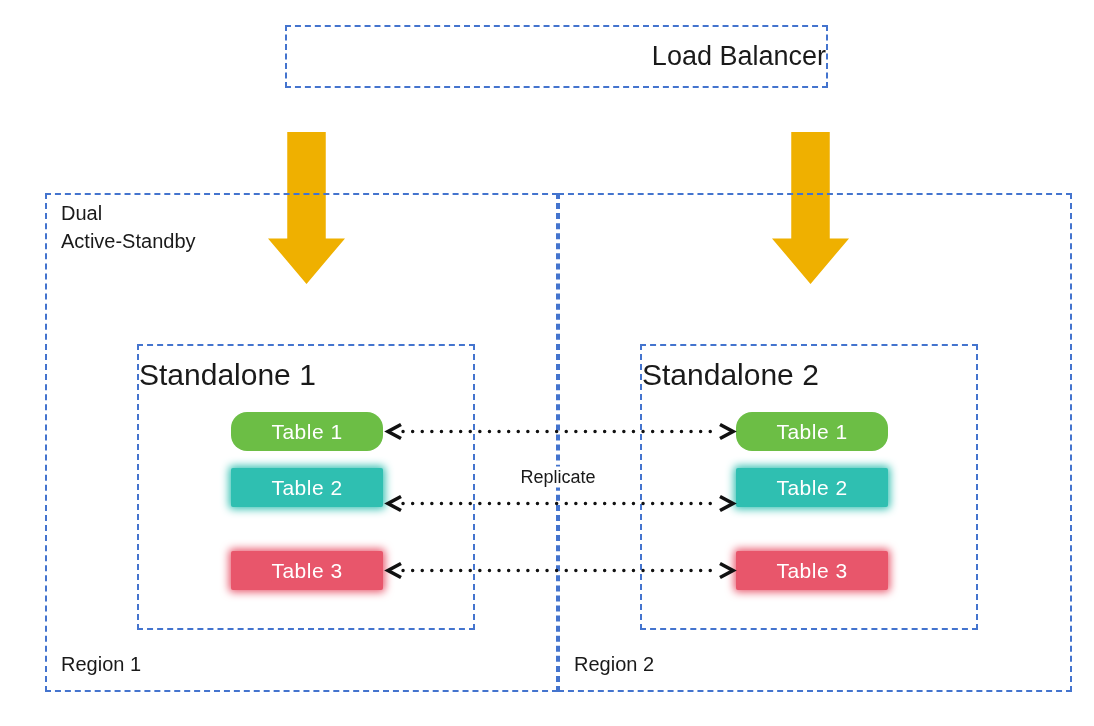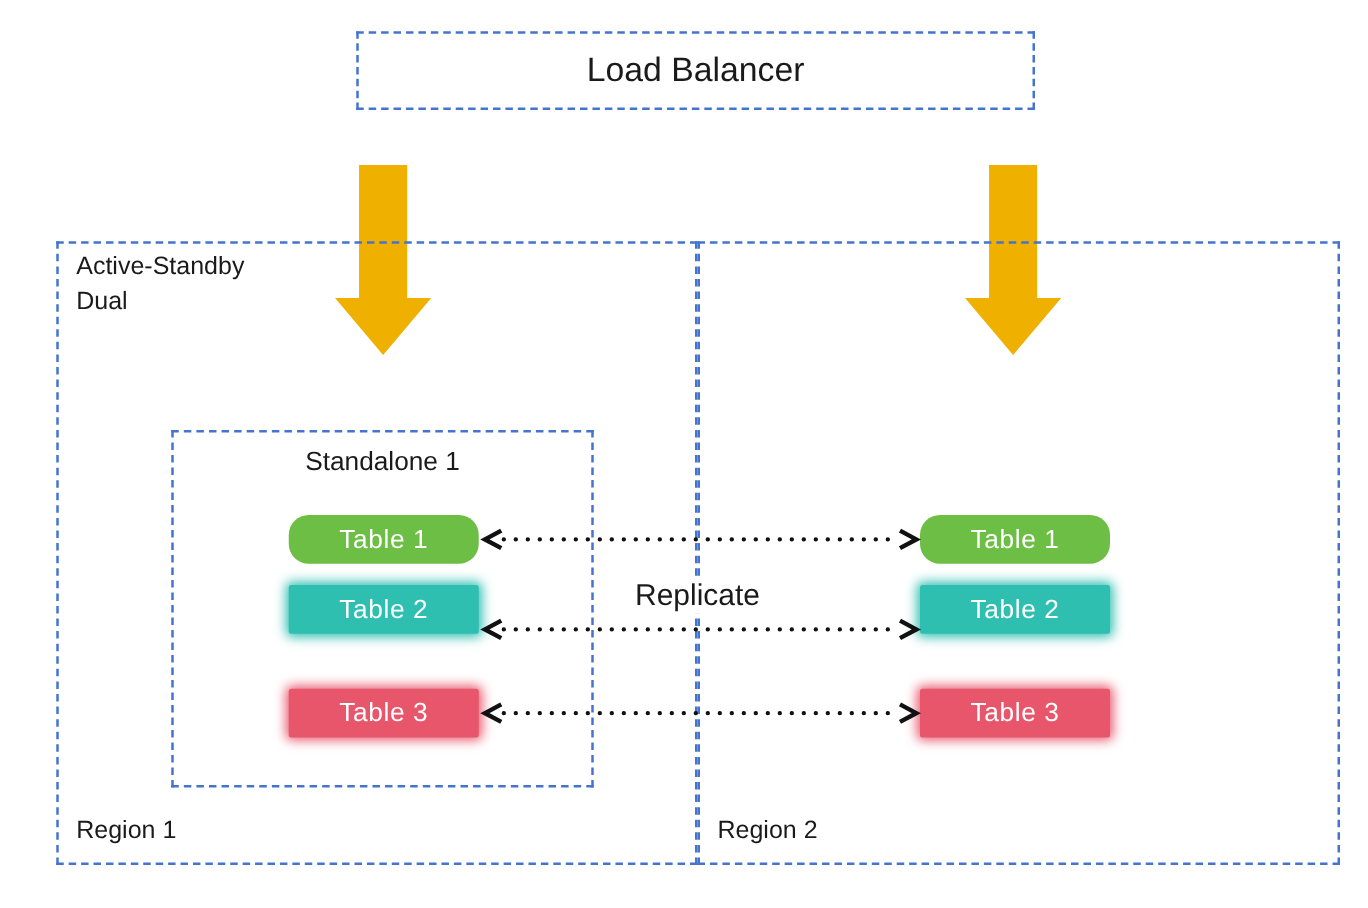--- a/index.html
+++ b/index.html
@@ -13,21 +13,21 @@
   .canvas{
     position:relative;
     width:1094px;height:726px;
     background:#ffffff;
     overflow:hidden;
   }
   
   .lb-box{
     position:absolute;left:285px;top:25px;width:543px;height:63px;
     border:2px dashed var(--blue);
-    display:flex;align-items:center;justify-content:center;
+    display:flex;align-items:center;justify-content:flex-end;
     font-size:27px;
   }
   
   .gold-arrow{
     position:absolute;width:77px;height:152px;
     background:var(--gold);
     clip-path:polygon(25% 0, 75% 0, 75% 70%, 100% 70%, 50% 100%, 0 70%, 25% 70%);
     filter:drop-shadow(0 0 4px rgba(255,224,130,0.95));
   }
   .arrow-left{left:268px;top:132px;}
@@ -49,21 +49,21 @@
     margin-top:42px;
   }
   
   .standalone{
     position:absolute;top:344px;width:338px;height:286px;
     border:2px dashed var(--blue);
   }
   .standalone-1{left:137px;}
   .standalone-2{left:640px;}
   .standalone-title{
-    text-align:center;padding-top:12px;font-size:21px;
+    text-align:left;padding-top:12px;font-size:30px;
   }
   
   .chip{
     position:absolute;width:152px;height:39px;
     display:flex;align-items:center;justify-content:center;border-radius:16px;
   }
   .chip span{color:#ffffff;font-size:21px;letter-spacing:.5px;}
   .chip.glow{box-shadow:0 0 9px 2px currentColor;border-radius:2px;}
   .chip-l{left:231px;}
   .chip-r{left:736px;}
@@ -73,51 +73,54 @@
   
   .overlay{
     position:absolute;left:0;top:0;width:1094px;height:726px;
     pointer-events:none;
   }
   .dotline{stroke:#111;stroke-width:3.4;stroke-dasharray:0.1 9.5;stroke-linecap:round;}
   .chev{stroke:#111;stroke-width:3.6;fill:none;stroke-linejoin:miter;}
   .replicate-label{
     position:absolute;left:558px;top:477px;
     transform:translate(-50%,-50%);
-    font-size:24px;background:#fff;padding:0 4px;
+    font-size:18px;background:#fff;padding:0 4px;
   }
 </style>
 </head>
 <body>
 
 <div class="canvas">
 
   <div class="lb-box">
     <span>Load Balancer</span>
   </div>
 
   <div class="gold-arrow arrow-left"></div>
   <div class="gold-arrow arrow-right"></div>
 
   <div class="region region-1">
     <div class="dual-label">
+      <div>Dual</div>
       <div>Active-Standby</div>
-      <div>Dual</div>
     </div>
     <div class="region-label">Region 1</div>
   </div>
 
   <div class="region region-2">
     <div class="region-label">Region 2</div>
   </div>
 
   <div class="standalone standalone-1">
     <div class="standalone-title">Standalone 1</div>
   </div>
 
+  <div class="standalone standalone-2">
+    <div class="standalone-title">Standalone 2</div>
+  </div>
 
   <div class="chip chip-l row-1" style="background: rgb(108, 190, 69); color: rgb(108, 190, 69);">
     <span>Table 1</span>
   </div>
   <div class="chip chip-l row-2 glow" style="background: rgb(47, 191, 177); color: rgb(47, 191, 177);">
     <span>Table 2</span>
   </div>
   <div class="chip chip-l row-3 glow" style="background: rgb(232, 86, 107); color: rgb(232, 86, 107);">
     <span>Table 3</span>
   </div>

